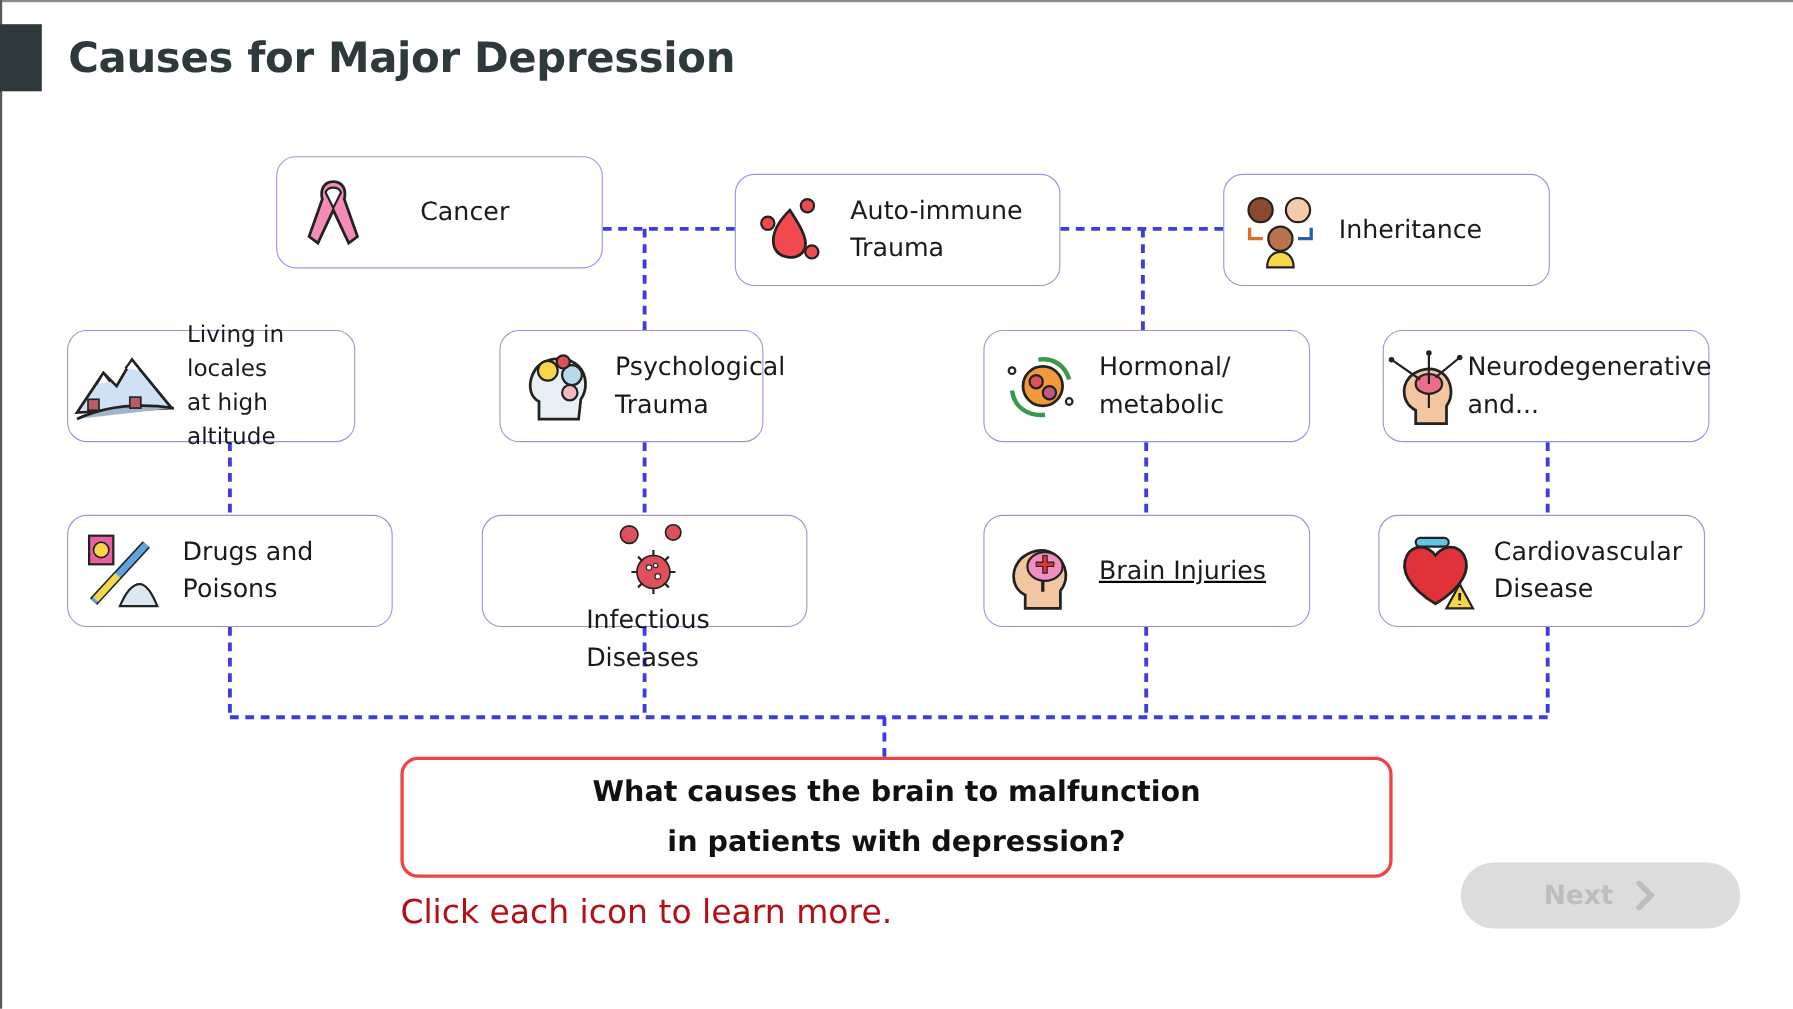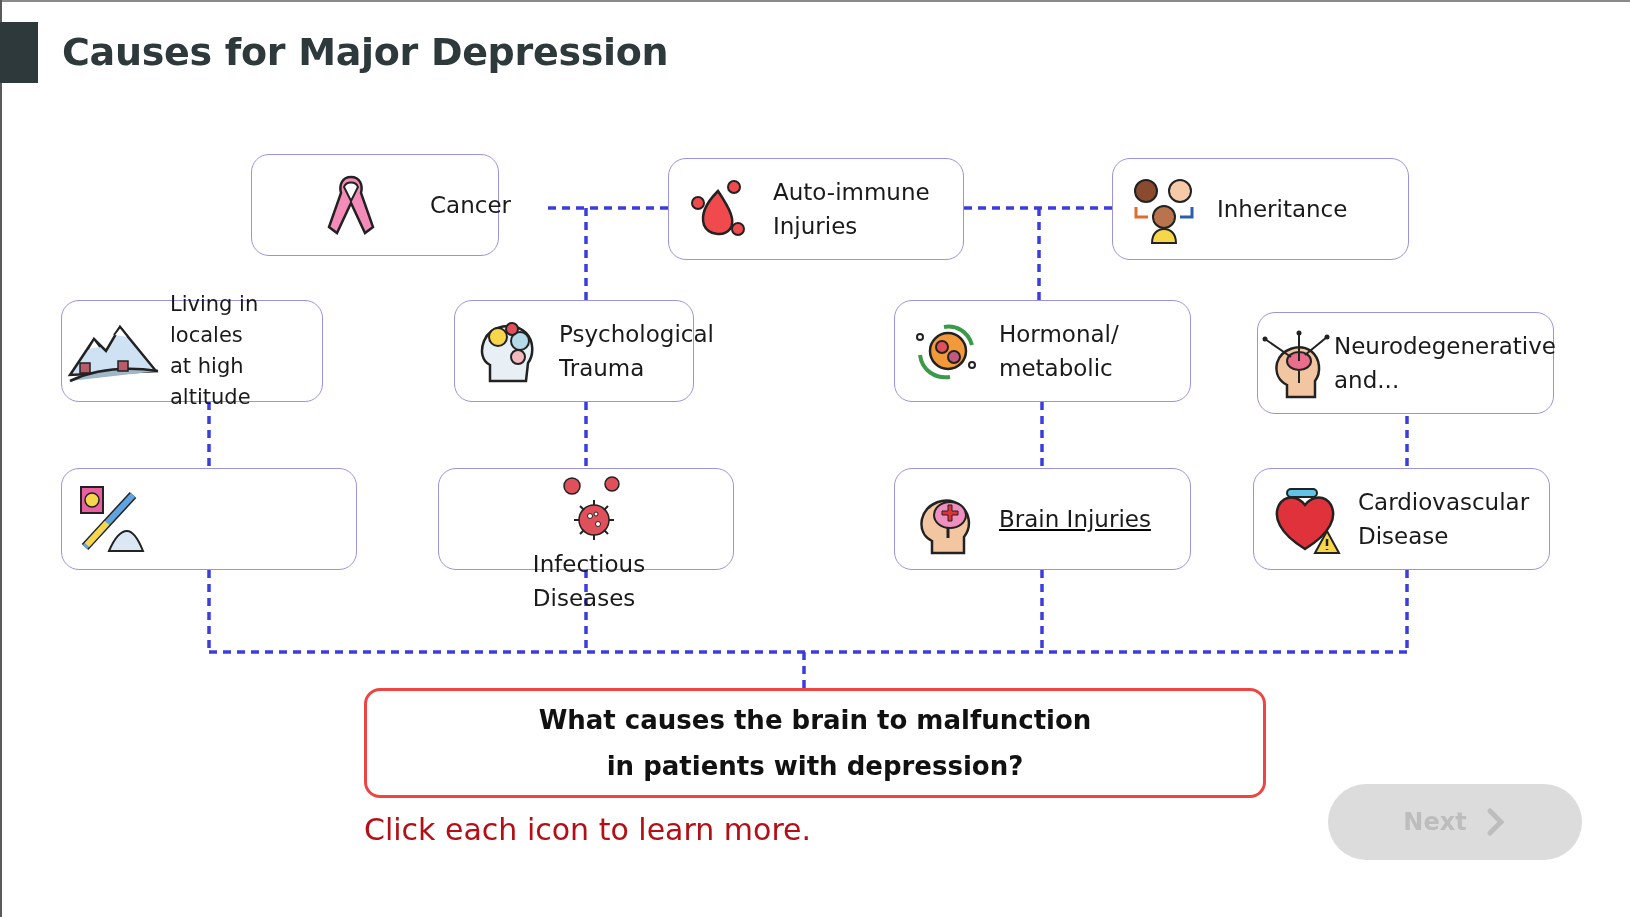--- a/index.html
+++ b/index.html
@@ -9,21 +9,21 @@
   .title-bar{position:absolute;left:0;top:22px;width:38px;height:61px;background:#2e393b;}
   .title{position:absolute;left:62px;top:22px;height:61px;line-height:61px;font-family:"DejaVu Sans",sans-serif;font-weight:bold;font-size:38px;color:#2e393b;letter-spacing:-0.3px;}
   svg.lines{position:absolute;left:0;top:0;width:1630px;height:917px;pointer-events:none;}
   .card{position:absolute;box-sizing:border-box;height:102px;border:1.5px solid #9a94e0;border-radius:18px;background:#fff;cursor:pointer;display:flex;align-items:center;}
   .card .ic{width:78px;height:78px;flex:0 0 78px;margin-left:12px;display:flex;align-items:center;justify-content:center;}
   .card .ic svg{width:72px;height:72px;}
   .card .lbl{font-family:"DejaVu Sans",sans-serif;font-size:23px;line-height:34px;color:#1a1a1a;margin-left:14px;white-space:pre-line;}
   .question{position:absolute;left:364px;top:688px;width:902px;height:110px;box-sizing:border-box;border:3px solid #ef4444;border-radius:16px;background:#fff;display:flex;align-items:center;justify-content:center;text-align:center;}
   .question span{font-family:"DejaVu Sans",sans-serif;font-weight:bold;font-size:26px;line-height:46px;color:#111;white-space:pre-line;}
   .hint{position:absolute;left:364px;top:812px;width:860px;text-align:left;font-family:"DejaVu Sans",sans-serif;font-size:30px;color:#b40f16;}
-  .next{position:absolute;left:1328px;top:784px;width:254px;height:76px;border-radius:38px;background:#dcdcdc;display:flex;align-items:center;justify-content:center;cursor:default;}
+  .next{position:absolute;left:1328px;top:784px;width:254px;height:60px;border-radius:38px;background:#dcdcdc;display:flex;align-items:center;justify-content:center;cursor:default;}
   .next .nl{font-family:"DejaVu Sans",sans-serif;font-weight:bold;font-size:24px;color:#bdbdbd;}
   .next .chev{margin-left:18px;width:22px;height:30px;}
 </style>
 </head>
 <body>
 
 <div class="top-rule"></div>
 <div class="left-rule"></div>
 <div class="title-bar"></div>
 <div class="title">Causes for Major Depression</div>
@@ -40,41 +40,41 @@
     <line x1="1407" y1="402" x2="1407" y2="468"></line>
     <line x1="209" y1="570" x2="209" y2="652"></line>
     <line x1="586" y1="570" x2="586" y2="652"></line>
     <line x1="1042" y1="570" x2="1042" y2="652"></line>
     <line x1="1407" y1="570" x2="1407" y2="652"></line>
     <line x1="209" y1="652" x2="1407" y2="652"></line>
     <line x1="804" y1="652" x2="804" y2="688"></line>
   </g>
 </svg>
 
-<div class="card" style="left:251px;top:154px;width:248px;padding-left:48px;">
+<div class="card" style="left:251px;top:142px;width:297px;">
   <div class="ic">
     <svg viewBox="0 0 72 72">
         <path d="M36 8c-9 0-12 8-10 16l-12 34 8 6 14-30 14 30 8-6-12-34c2-8-1-16-10-16z" fill="#f48bb8" stroke="#222" stroke-width="2.5"></path>
         <path d="M29 18c2-6 12-6 14 0l-7 14z" fill="#fff" stroke="#222" stroke-width="2"></path>
       </svg>
   </div>
   <span class="lbl" style="margin-left:40px">Cancer</span>
 </div>
 
 <div class="card" style="left:668px;top:158px;width:296px;">
   <div class="ic">
     <svg viewBox="0 0 72 72">
         <path d="M34 18c-10 10-18 22-14 34 4 10 20 12 26 4 6-8 0-20-12-38z" fill="#f04a4f" stroke="#222" stroke-width="2.5"></path>
         <circle cx="14" cy="30" r="6" fill="#f04a4f" stroke="#222" stroke-width="2"></circle>
         <circle cx="50" cy="14" r="6" fill="#f04a4f" stroke="#222" stroke-width="2"></circle>
         <circle cx="54" cy="56" r="6" fill="#f04a4f" stroke="#222" stroke-width="2"></circle>
       </svg>
   </div>
   <span class="lbl">Auto-immune
-Injuries</span>
+Trauma</span>
 </div>
 
 <div class="card" style="left:1112px;top:158px;width:297px;">
   <div class="ic">
     <svg viewBox="0 0 72 72">
         <circle cx="18" cy="18" r="11" fill="#8a4a2e" stroke="#222" stroke-width="2"></circle>
         <circle cx="52" cy="18" r="11" fill="#f6c9a8" stroke="#222" stroke-width="2"></circle>
         <circle cx="36" cy="44" r="11" fill="#b9744d" stroke="#222" stroke-width="2"></circle>
         <path d="M24 70c0-10 6-14 12-14s12 4 12 14z" fill="#f7d64a" stroke="#222" stroke-width="2"></path>
         <path d="M8 34v10h12" stroke="#e06b2b" stroke-width="3" fill="none"></path>
@@ -121,21 +121,21 @@
         <path d="M10 40c2 16 16 24 30 22" stroke="#3a9a4a" stroke-width="4" fill="none"></path>
         <path d="M62 30C58 16 46 10 34 12" stroke="#3a9a4a" stroke-width="4" fill="none"></path>
         <circle cx="10" cy="22" r="3" fill="none" stroke="#222" stroke-width="2"></circle>
         <circle cx="62" cy="50" r="3" fill="none" stroke="#222" stroke-width="2"></circle>
       </svg>
   </div>
   <span class="lbl">Hormonal/
 metabolic</span>
 </div>
 
-<div class="card" style="left:1257px;top:312px;width:297px;">
+<div class="card" style="left:1257px;top:300px;width:297px;">
   <div class="ic" style="margin-left:0">
     <svg viewBox="0 0 72 72">
         <path d="M26 70V58c-8-4-12-12-10-22 4-14 22-20 34-12 10 8 10 22 4 30v16z" fill="#f2c6a0" stroke="#222" stroke-width="2.5"></path>
         <ellipse cx="38" cy="34" rx="12" ry="9" fill="#e86e8c" stroke="#222" stroke-width="2"></ellipse>
         <path d="M4 12l26 18M38 6v28M66 10L44 28M38 44v12" stroke="#222" stroke-width="2"></path>
         <circle cx="4" cy="12" r="2.5" fill="#222"></circle>
         <circle cx="38" cy="6" r="2.5" fill="#222"></circle>
         <circle cx="66" cy="10" r="2.5" fill="#222"></circle>
       </svg>
   </div>
@@ -147,20 +147,22 @@
   <div class="ic">
     <svg viewBox="0 0 72 72">
         <rect x="4" y="4" width="22" height="26" fill="#ea5fa0" stroke="#222" stroke-width="2"></rect>
         <circle cx="15" cy="17" r="7" fill="#f7d64a" stroke="#222" stroke-width="1.5"></circle>
         <path d="M8 64L56 12" stroke="#222" stroke-width="9"></path>
         <path d="M8 64L56 12" stroke="#5fa3e0" stroke-width="6"></path>
         <path d="M10 62L30 40" stroke="#f7d64a" stroke-width="6"></path>
         <path d="M32 68c6-14 12-20 18-20s12 10 16 20z" fill="#dbe8f3" stroke="#222" stroke-width="2"></path>
       </svg>
   </div>
+  <span class="lbl">Drugs and
+Poisons</span>
 </div>
 
 <div class="card" style="left:438px;top:468px;width:296px;flex-direction:column;">
   <div class="ic">
     <svg viewBox="0 0 72 72">
         <g stroke="#222" stroke-width="1.5">
           <circle cx="16" cy="14" r="8" fill="#e0505a"></circle>
           <circle cx="56" cy="12" r="7" fill="#e0505a"></circle>
           <circle cx="38" cy="48" r="15" fill="#e0505a"></circle>
         </g>

